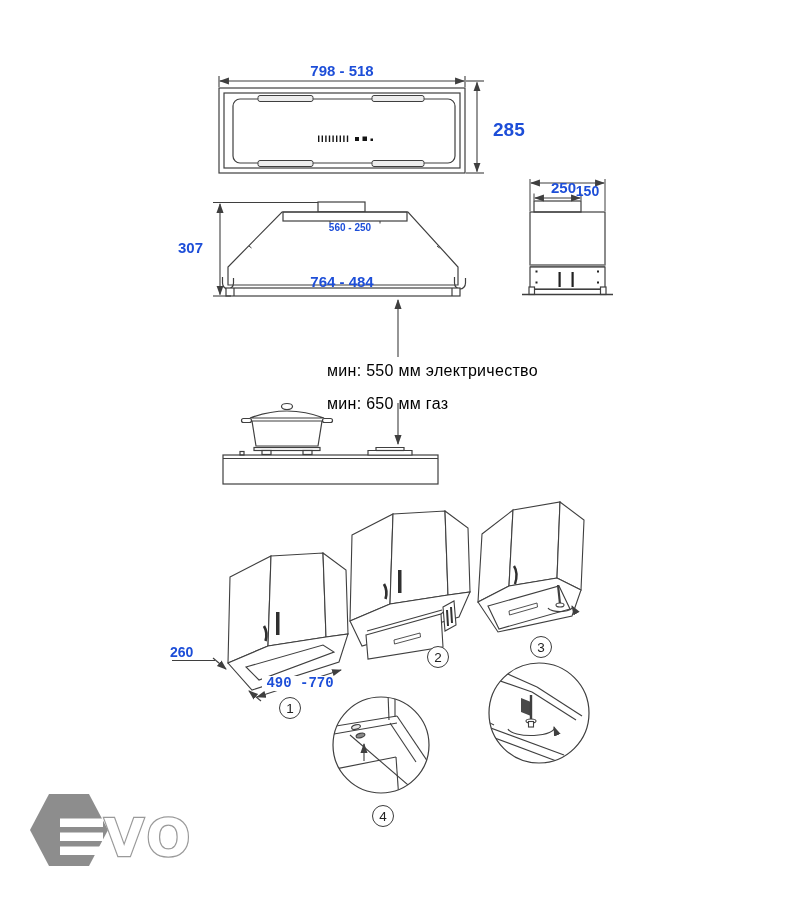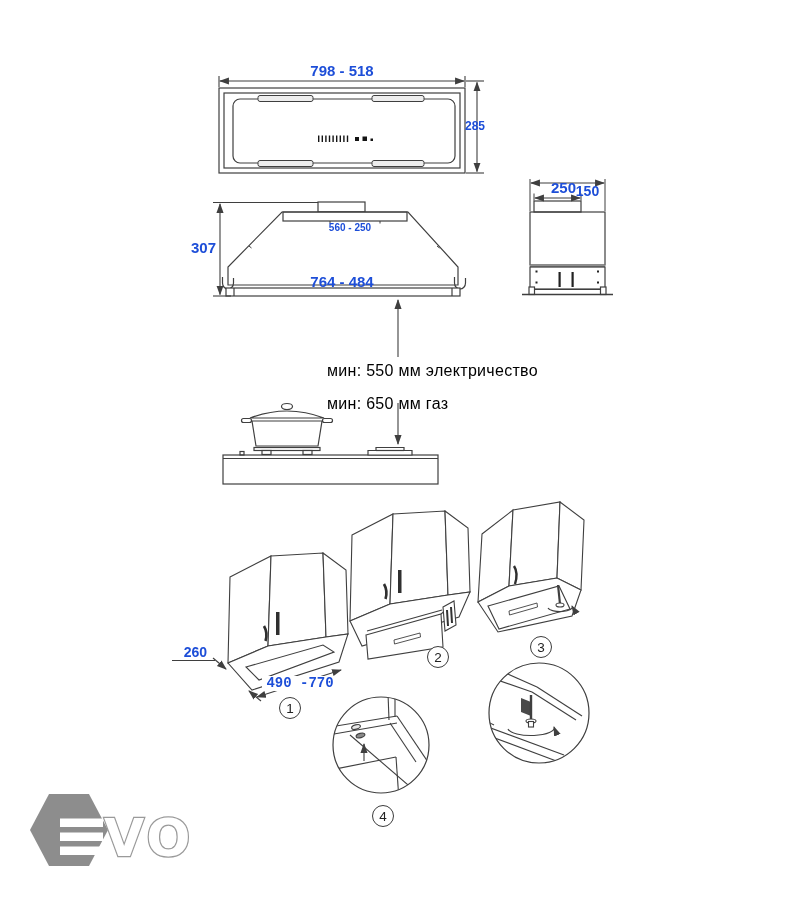--- a/index.html
+++ b/index.html
@@ -2,21 +2,21 @@
 <html><head>
 <meta charset="utf-8">
 <style>
   html,body{margin:0;padding:0;background:#ffffff;}
   #canvas{position:relative;width:800px;height:900px;background:#ffffff;overflow:hidden;
           font-family:"Liberation Sans",sans-serif;}
   #lineart{position:absolute;left:0;top:0;}
   .lbl{position:absolute;font-family:"Liberation Sans",sans-serif;font-weight:700;
        font-size:14px;color:#1d4ed8;line-height:1.1;white-space:nowrap;}
   .c{text-align:center;}
-  .r{text-align:right;}
+  .r{text-align:left;}
   .bg{background:#ffffff;padding:0 2px;}
   .ru{font-weight:400;font-size:16px;color:#000000;letter-spacing:0.3px;}
   .step{position:absolute;width:20px;height:20px;border:1.6px solid #3c3c3c;border-radius:50%;
         background:#ffffff;display:flex;align-items:center;justify-content:center;
         font-size:13.5px;font-weight:400;color:#222;
         font-family:"Liberation Sans",sans-serif;}
 </style>
 </head>
 <body>
 
@@ -231,21 +231,21 @@
     <g fill="#ffffff">
       <rect x="60" y="818.5" width="43" height="8.5"></rect>
       <rect x="60" y="832.5" width="43" height="8.5"></rect>
       <rect x="60" y="846.5" width="43" height="8.5"></rect>
     </g>
     <text x="104" y="856" font-family="DejaVu Sans, sans-serif" font-size="52" font-weight="bold" fill="#ffffff" stroke="#9a9a9a" stroke-width="2.4" letter-spacing="3" style="paint-order:stroke fill;">VO</text>
   </g>
 </svg>
 
   <div class="lbl c" style="left:242px;top:63px;width:200px;font-size:15px;">798 - 518</div>
-  <div class="lbl" style="left:465px;top:120px;font-size:12px;">285</div>
+  <div class="lbl" style="left:493px;top:120px;font-size:19px;">285</div>
 
   <div class="lbl r" style="left:178px;top:240px;width:38px;font-size:15px;">307</div>
   <div class="lbl c" style="left:300px;top:222px;width:100px;font-size:10px;">560 - 250</div>
   <div class="lbl c" style="left:292px;top:274px;width:100px;font-size:15px;">764 - 484</div>
 
   <div class="lbl c" style="left:543px;top:180px;width:41px;font-size:15px;">250</div>
   <div class="lbl c" style="left:567px;top:184px;width:41px;font-size:14px;">150</div>
 
   <div class="lbl ru" style="left:327px;top:362px;">мин: 550 мм электричество</div>
   <div class="lbl ru" style="left:327px;top:395px;">мин: 650 мм газ</div>

